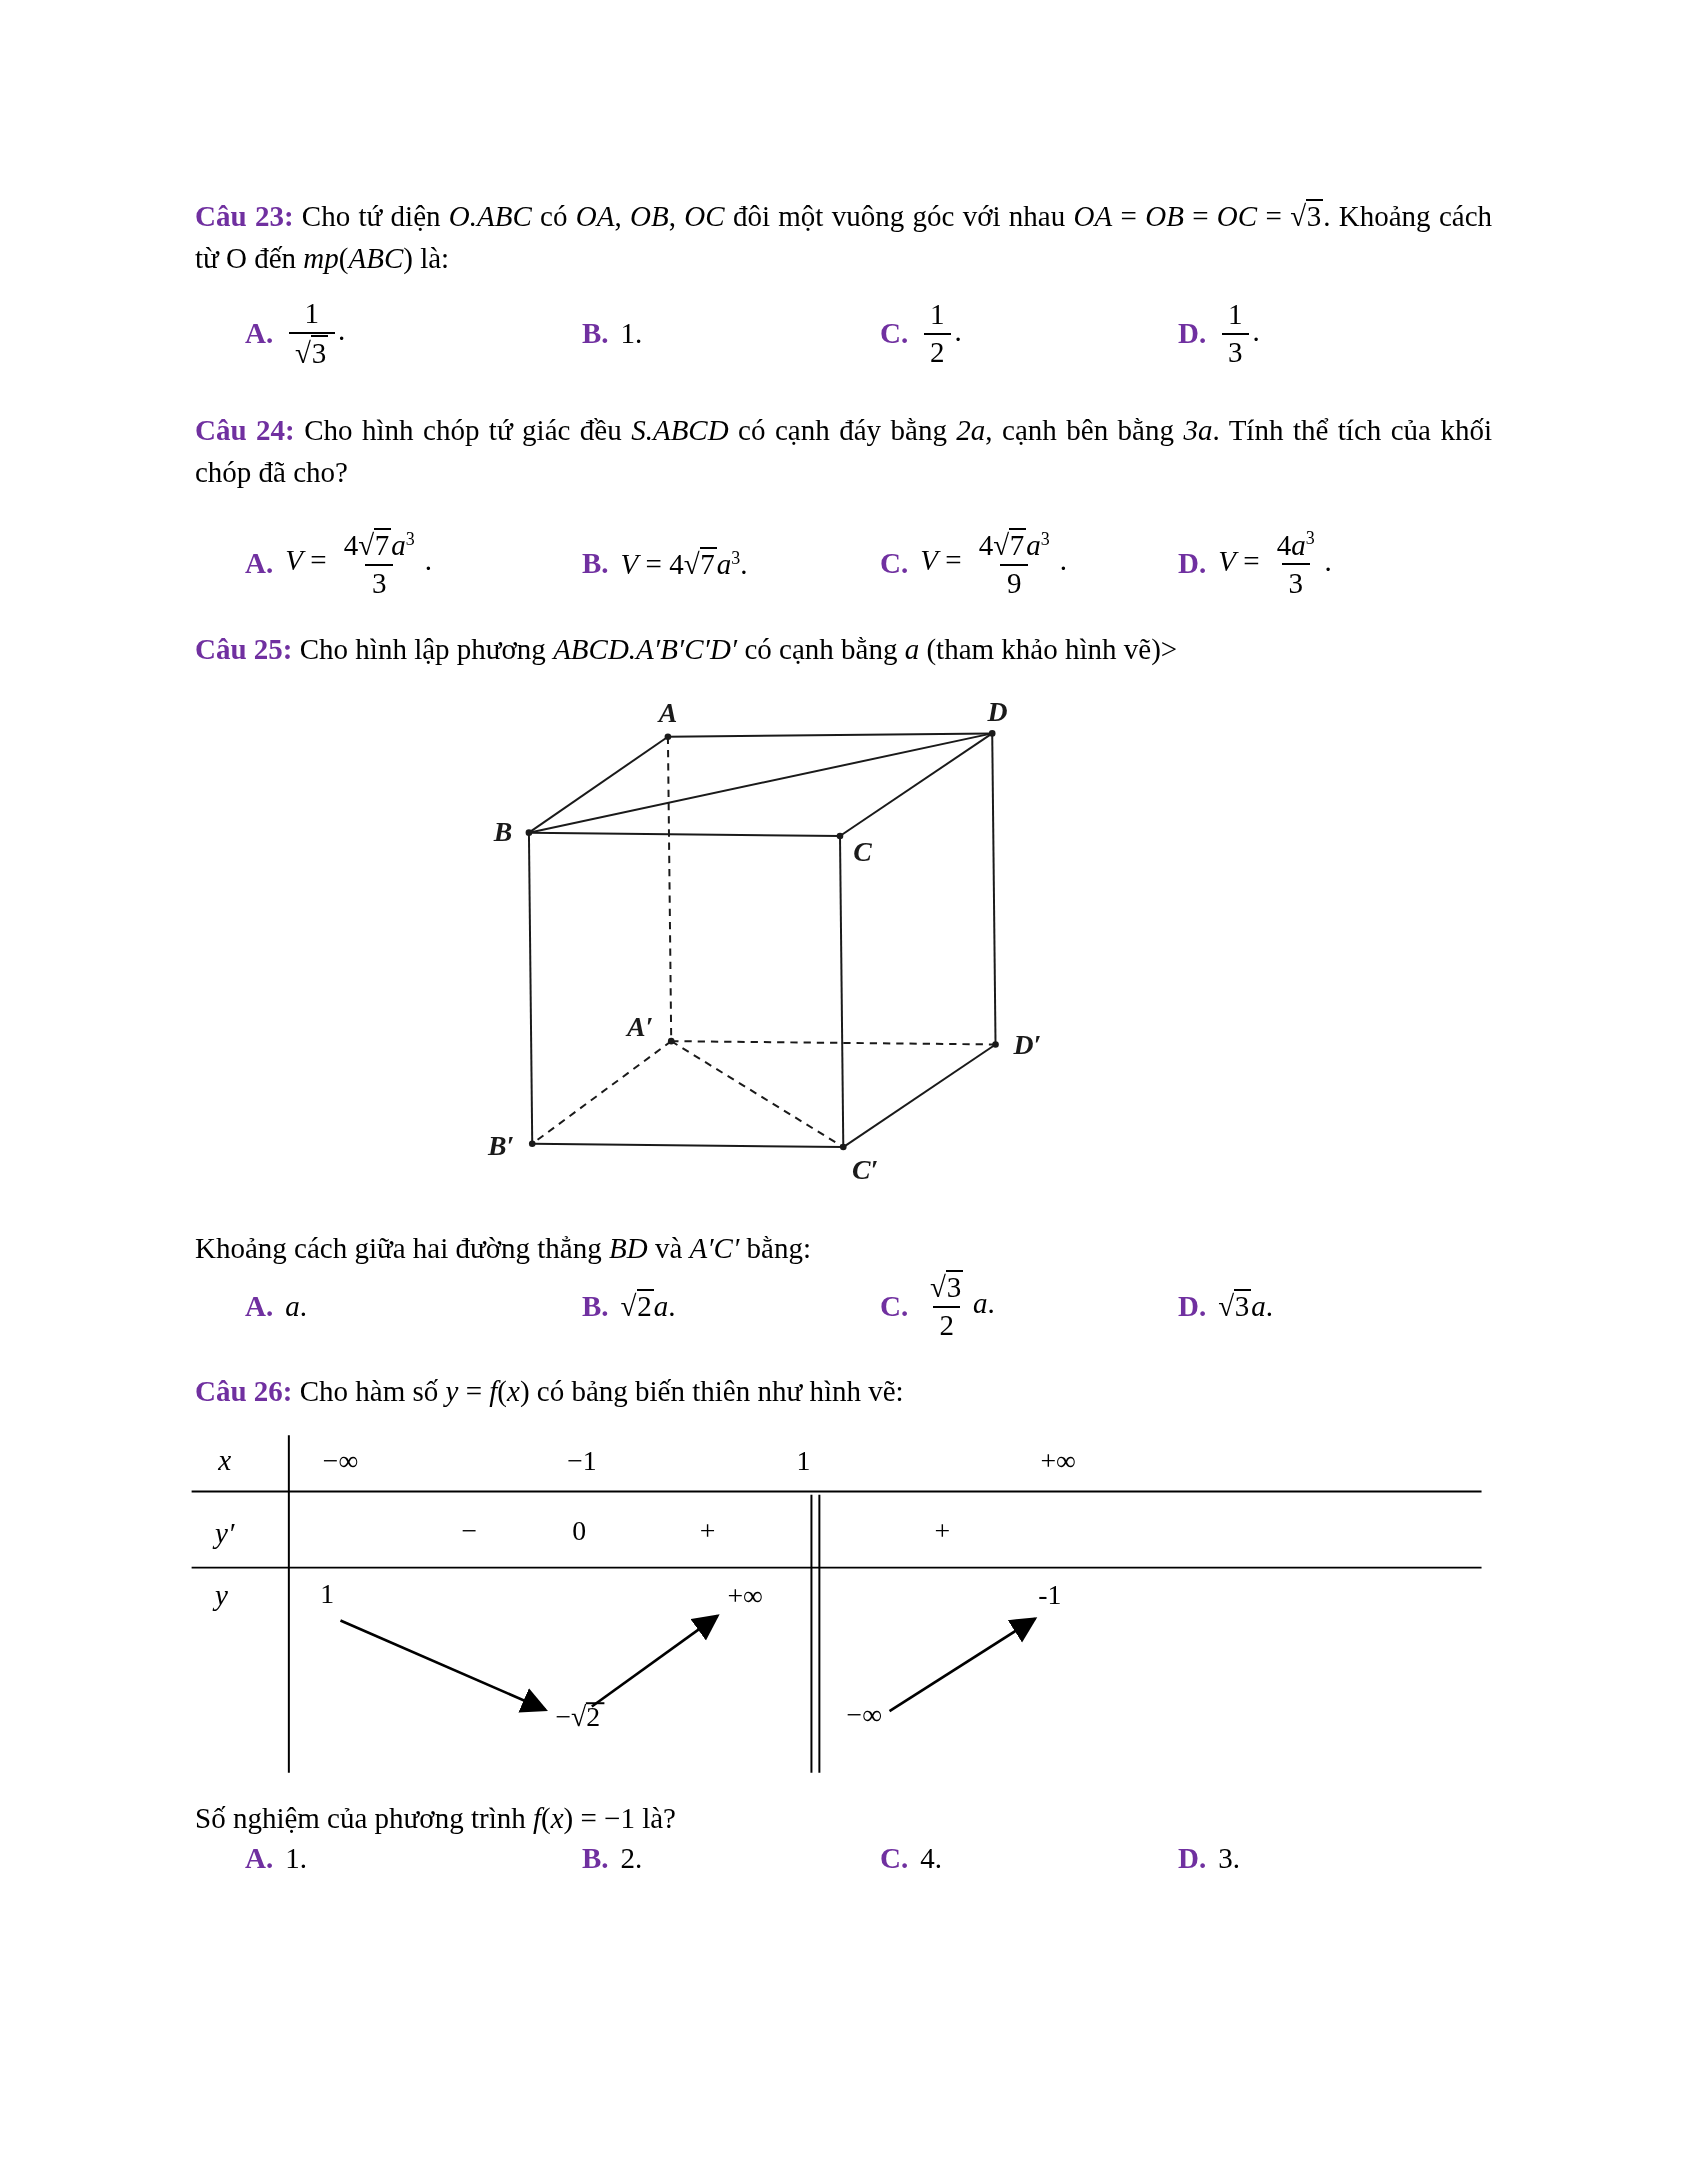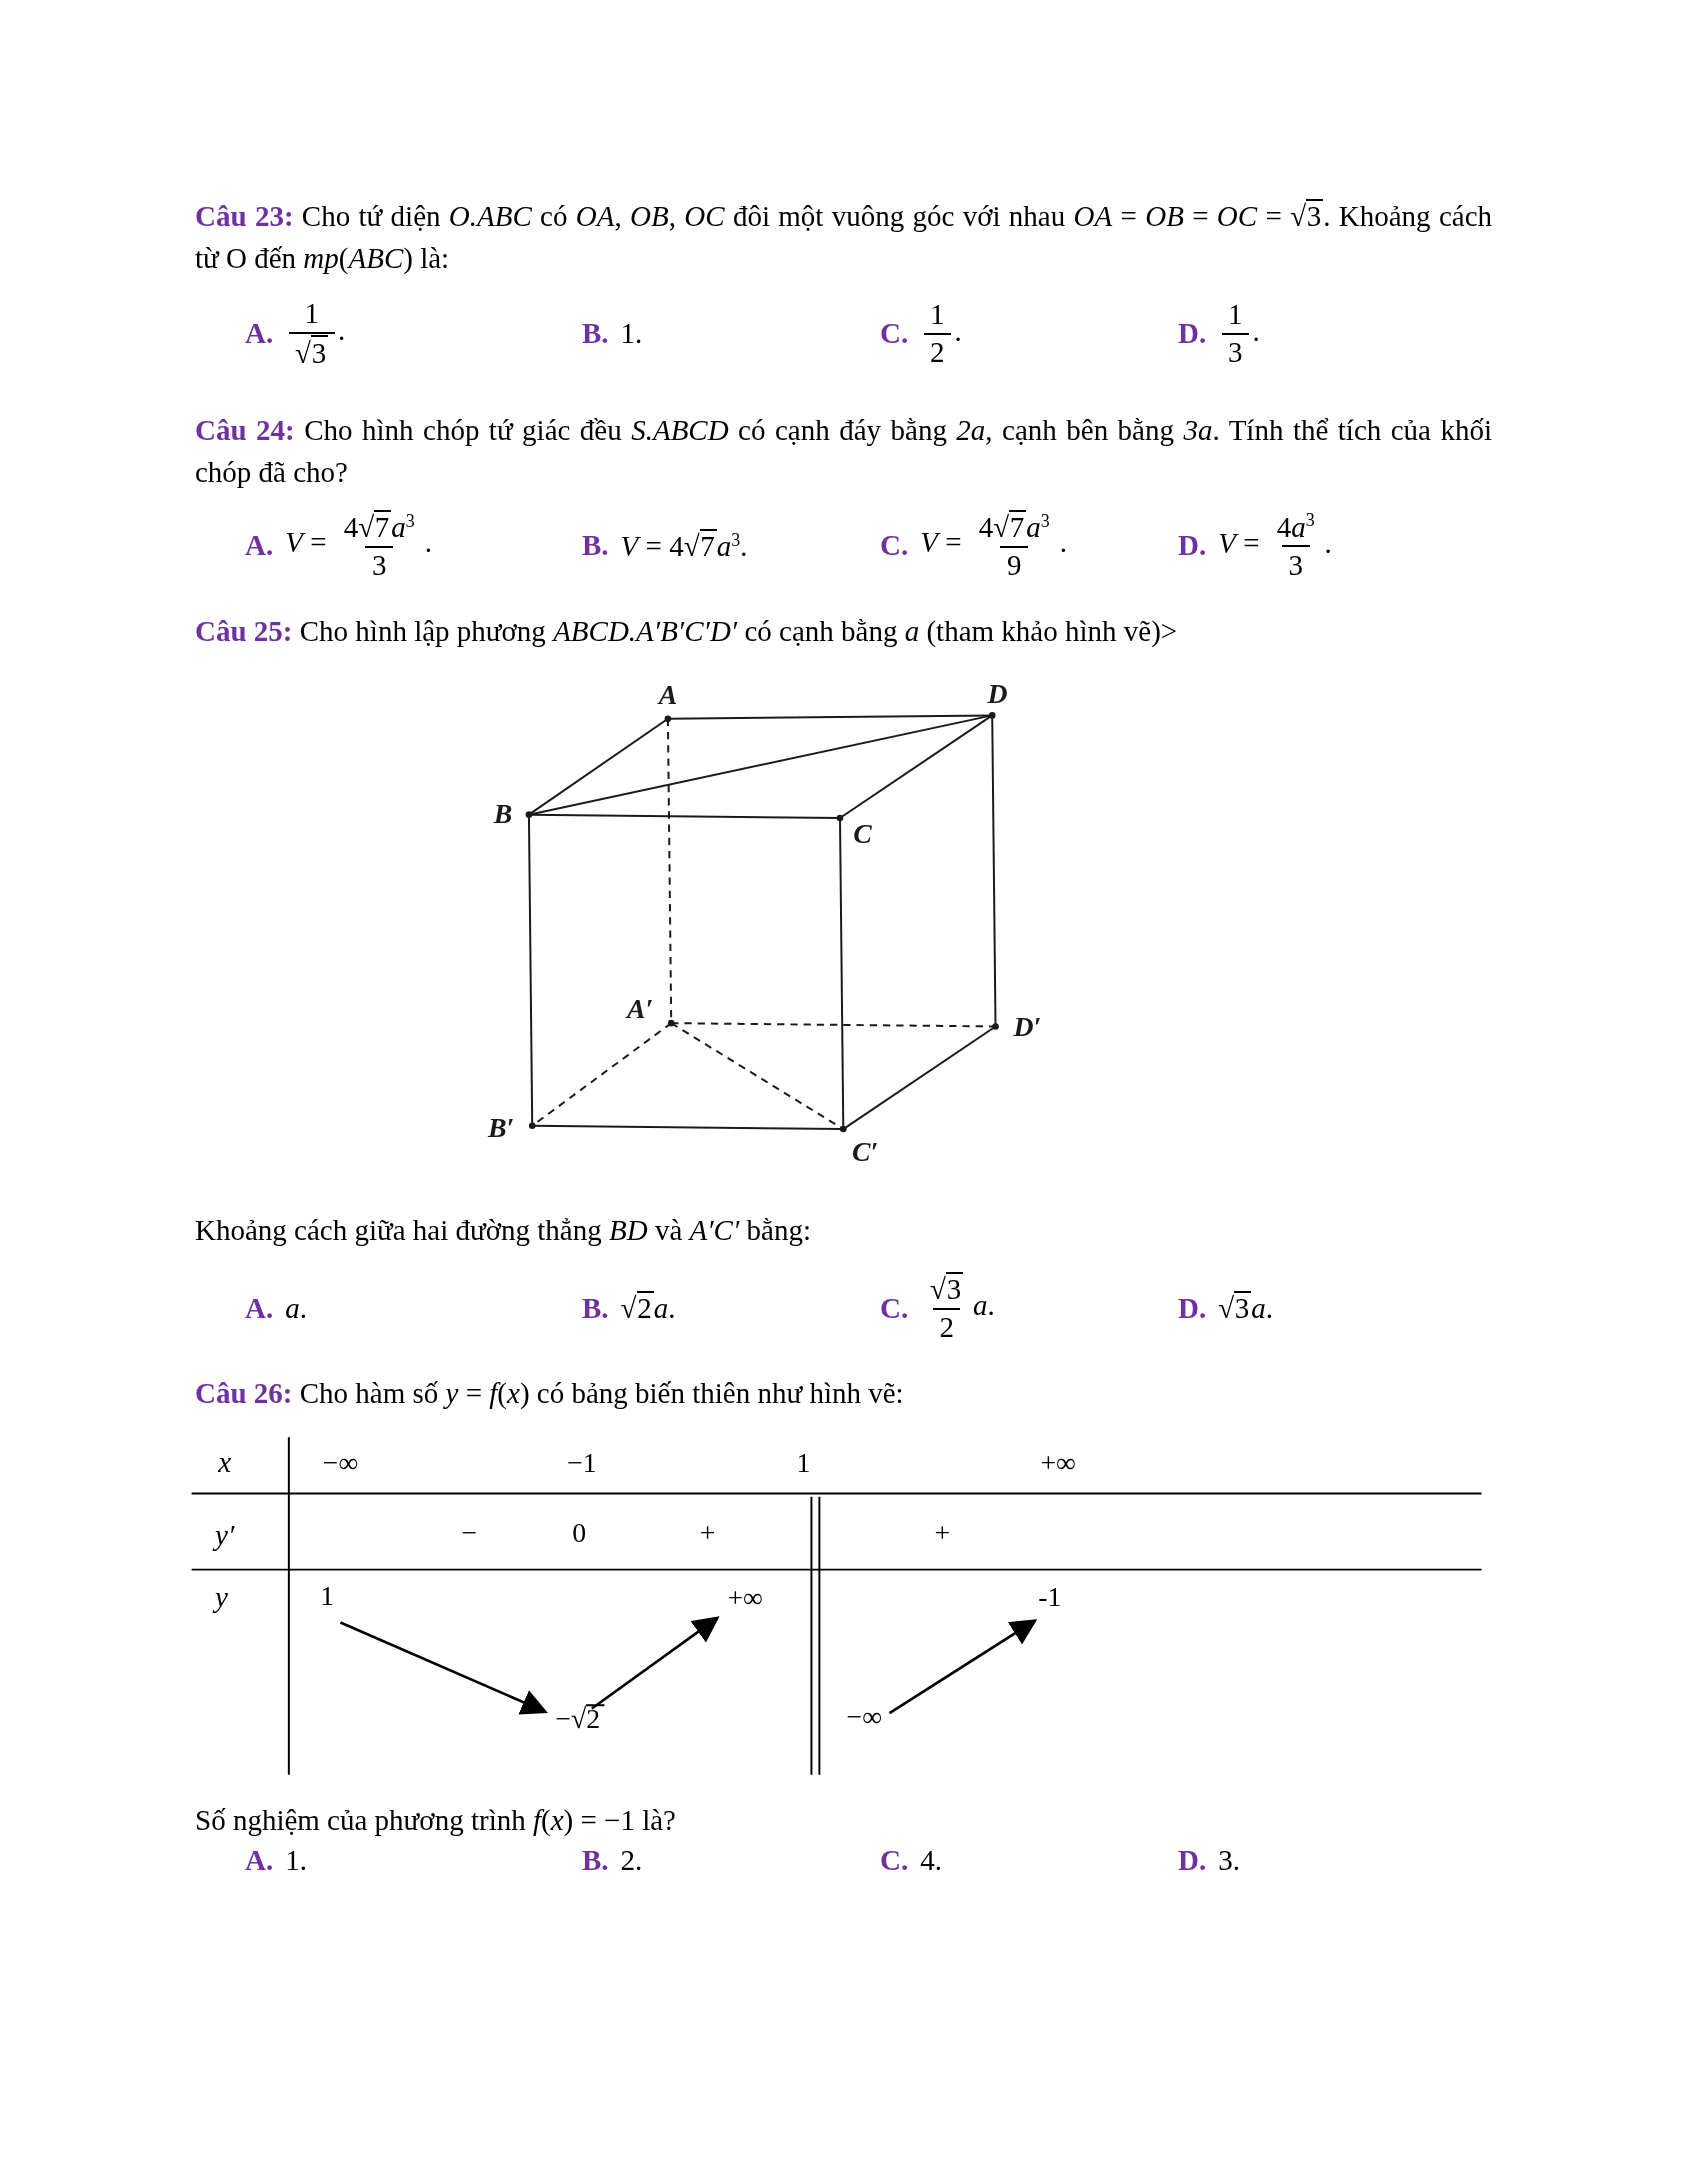--- a/index.html
+++ b/index.html
@@ -56,21 +56,21 @@
     </div>
     <div class="opt opt4">
       <span class="letter">D.</span>
       <span class="opt-body"><span class="frac">
             <span class="num">1</span>
             <span class="den">3</span>
           </span>.</span>
     </div>
   </div>
 
-  <div class="para" style="margin-bottom:15px;">
+  <div class="para" style="margin-bottom:33px;">
     <span class="qlabel">Câu 24:</span>
     <span>Cho hình chóp tứ giác đều <i>S.ABCD</i> có cạnh đáy bằng <i>2a</i>, cạnh bên bằng <i>3a</i>. Tính thể tích của khối chóp đã cho?</span>
   </div>
   <div class="options" style="margin-bottom:26.5px;">
     <div class="opt opt1">
       <span class="letter">A.</span>
       <span class="opt-body"><i>V</i> = <span class="frac">
             <span class="num">4<span class="sqrt"><span class="rsym">√</span><span class="radicand">7</span></span><i>a</i><sup>3</sup></span>
             <span class="den">3</span>
           </span>.</span>
@@ -136,21 +136,21 @@
         <text x="85" y="218" text-anchor="end">B</text>
         <text x="600" y="248" text-anchor="start">C</text>
         <text x="298" y="512" text-anchor="end">A′</text>
         <text x="842" y="540" text-anchor="start">D′</text>
         <text x="88" y="692" text-anchor="end">B′</text>
         <text x="598" y="728" text-anchor="start">C′</text>
       </g>
     </svg>
   </figure>
 
-  <div class="para" style="margin-bottom:20px;">
+  <div class="para" style="">
     <span>Khoảng cách giữa hai đường thẳng <i>BD</i> và <i>A′C′</i> bằng:</span>
   </div>
   <div class="options" style="margin-bottom:26.5px;">
     <div class="opt opt1">
       <span class="letter">A.</span>
       <span class="opt-body"><i>a</i>.</span>
     </div>
     <div class="opt opt2">
       <span class="letter">B.</span>
       <span class="opt-body"><span class="sqrt"><span class="rsym">√</span><span class="radicand">2</span></span><i>a</i>.</span>

